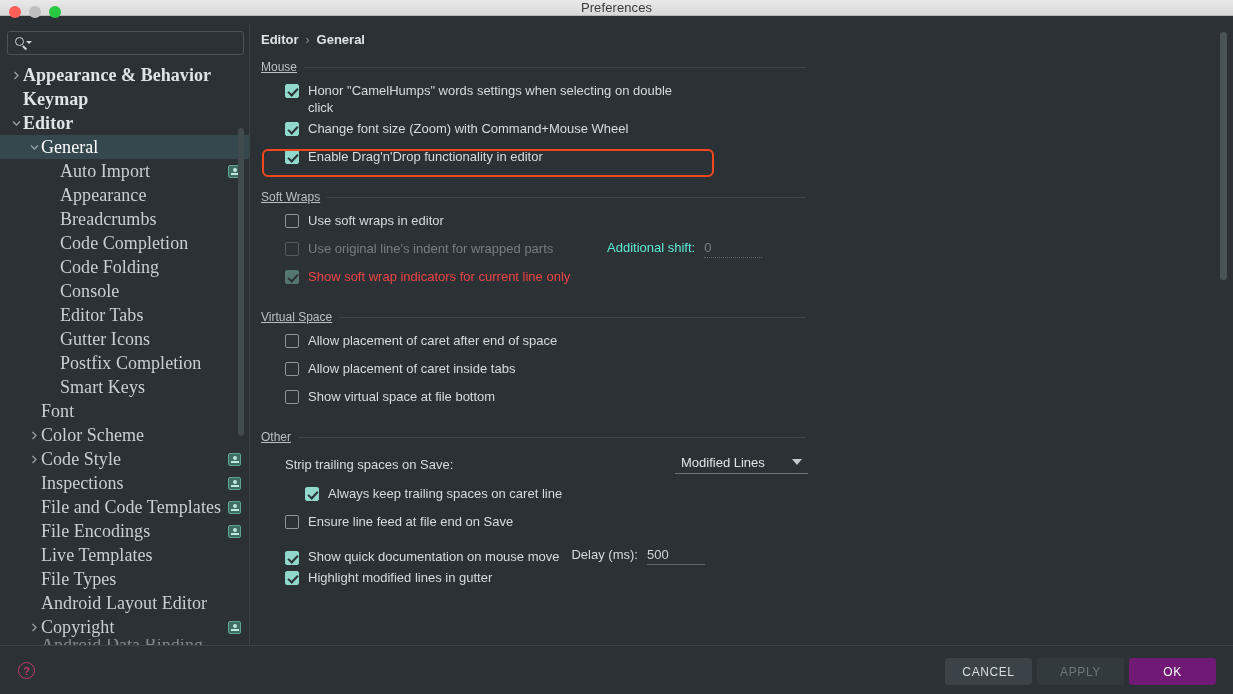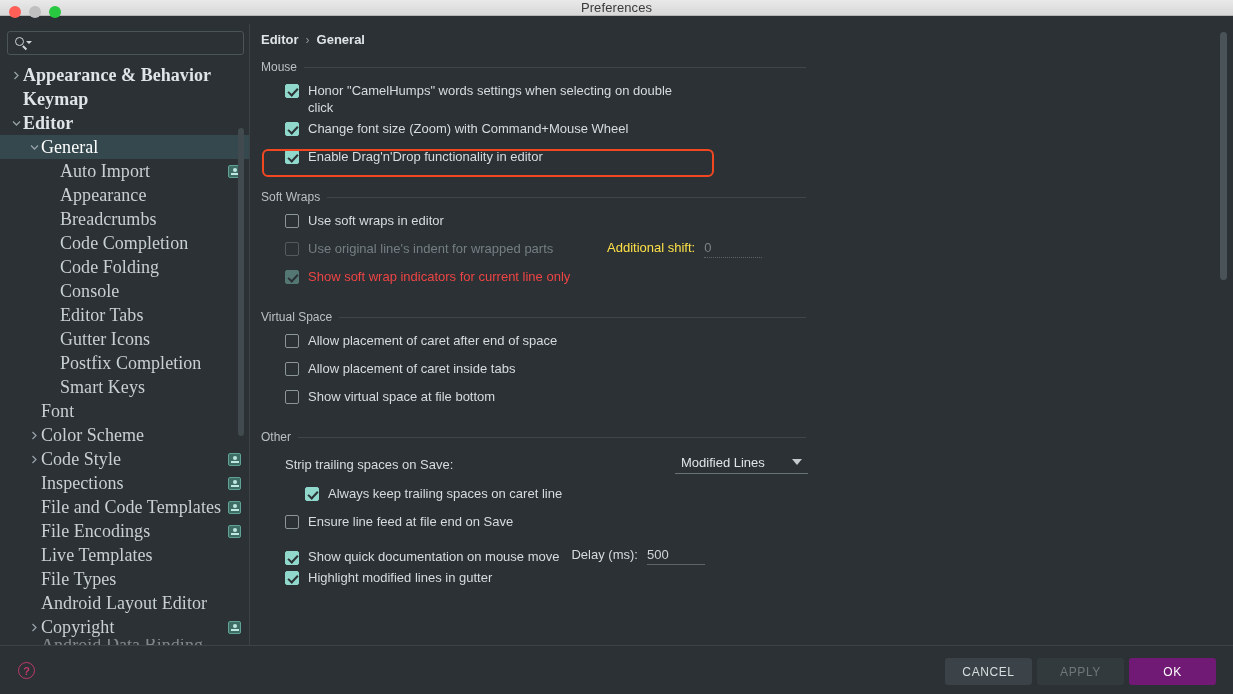--- a/index.html
+++ b/index.html
@@ -151,21 +151,21 @@
   }
   .breadcrumb .sep { color: #8b9599; font-weight: normal; font-size: 12px; }
 
   .content { padding: 13px 0 0 11px; }
 
   .section-head {
     display: flex; align-items: center; gap: 7px;
     margin-bottom: 8px;
     width: 545px;
   }
-  .section-head .sh-label { font-size: 12px; color: #b9c1c4; white-space: nowrap; }
+  .section-head .sh-label { font-size: 12px; color: #b9c1c4; white-space: nowrap; text-decoration: underline; }
   .section-head .sh-line { flex: 1; height: 1px; background: #3e464a; }
 
   .row {
     display: flex; align-items: flex-start;
     min-height: 24px;
     padding-left: 24px;
     margin-bottom: 5px;
     position: relative;
   }
   .row.tight { margin-bottom: 4px; }
@@ -200,21 +200,21 @@
   .hl-box {
     position: absolute;
     left: 12px; top: 125px;
     width: 452px; height: 28px;
     border: 2px solid #f24822;
     border-radius: 6px;
     pointer-events: none;
   }
 
   .inline-field { display: flex; align-items: baseline; gap: 9px; }
-  .field-label { font-size: 13px; color: #fde047; }
+  .field-label { font-size: 13px; color: #5eead4; }
   .field-label.bright { color: #d6dcde; }
   .field-val {
     font-size: 13px; color: #cfd6d8;
     min-width: 58px; padding-bottom: 2px;
   }
   .field-val.dim { color: #7a8286; }
   .underline-solid { border-bottom: 1px solid #5c6569; }
   .underline-dotted { border-bottom: 1px dotted #5c6569; }
 
   .dropdown {

